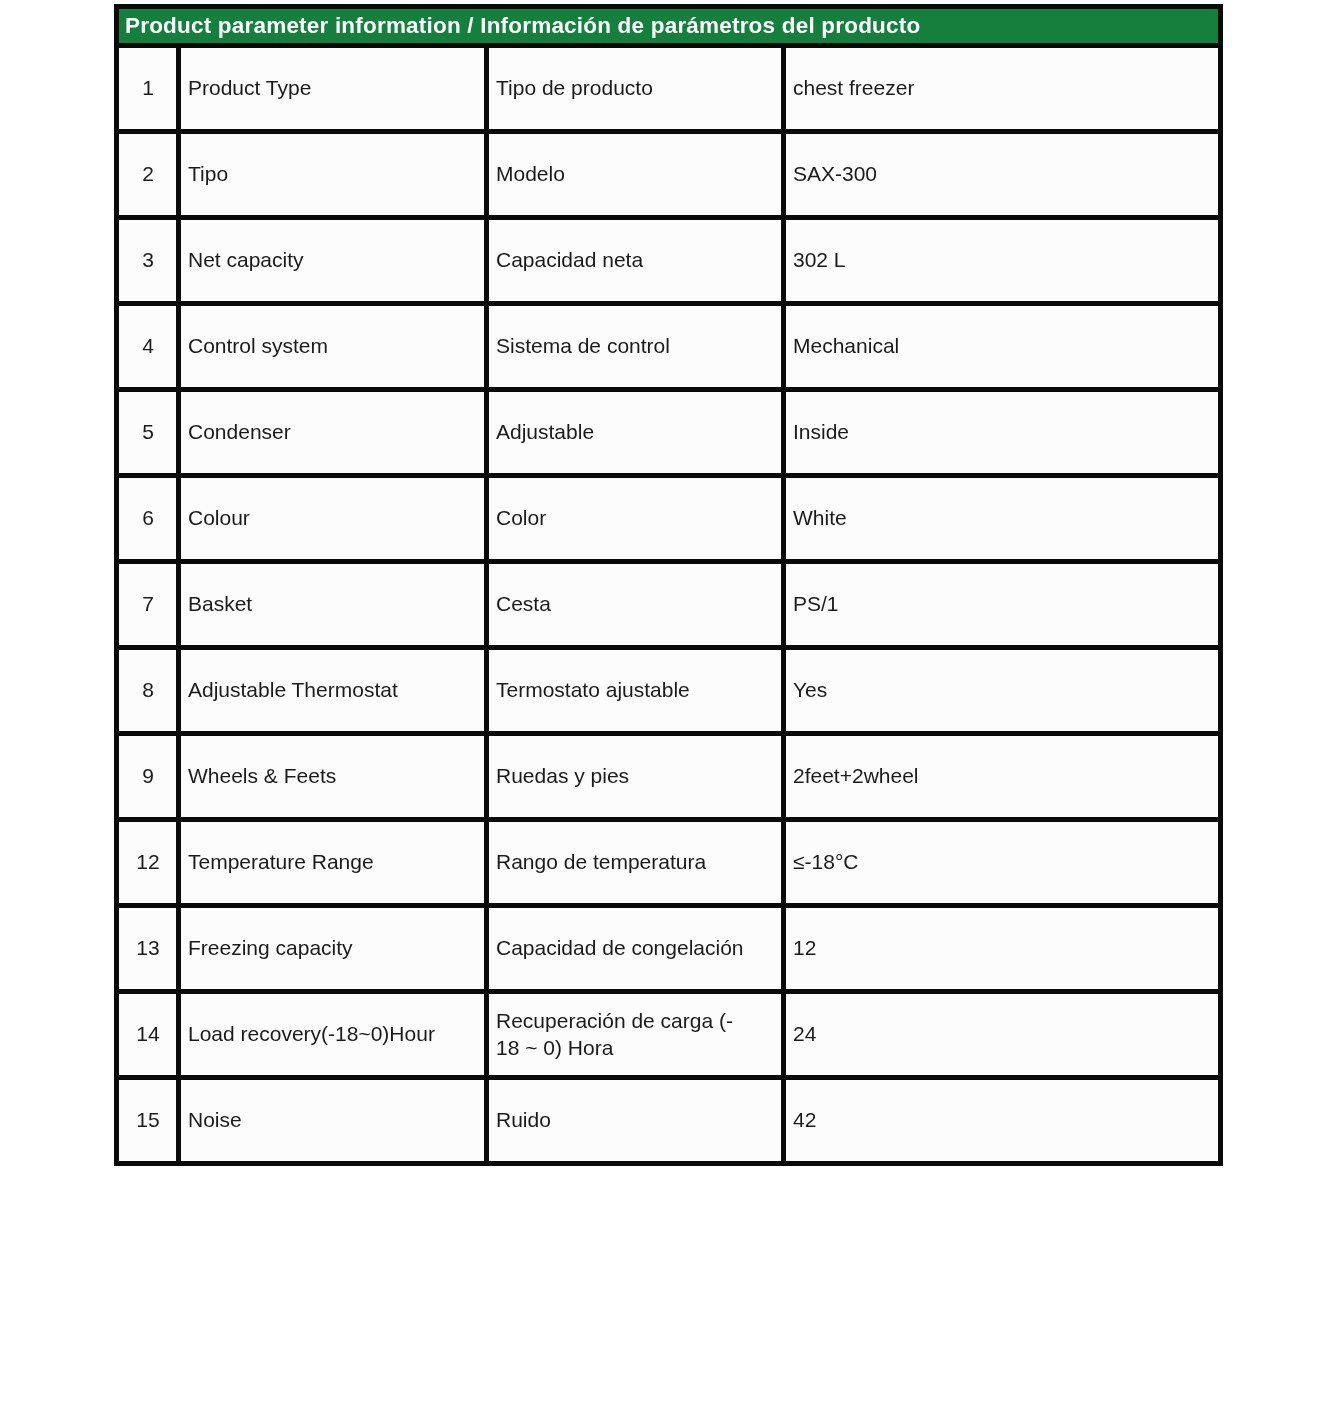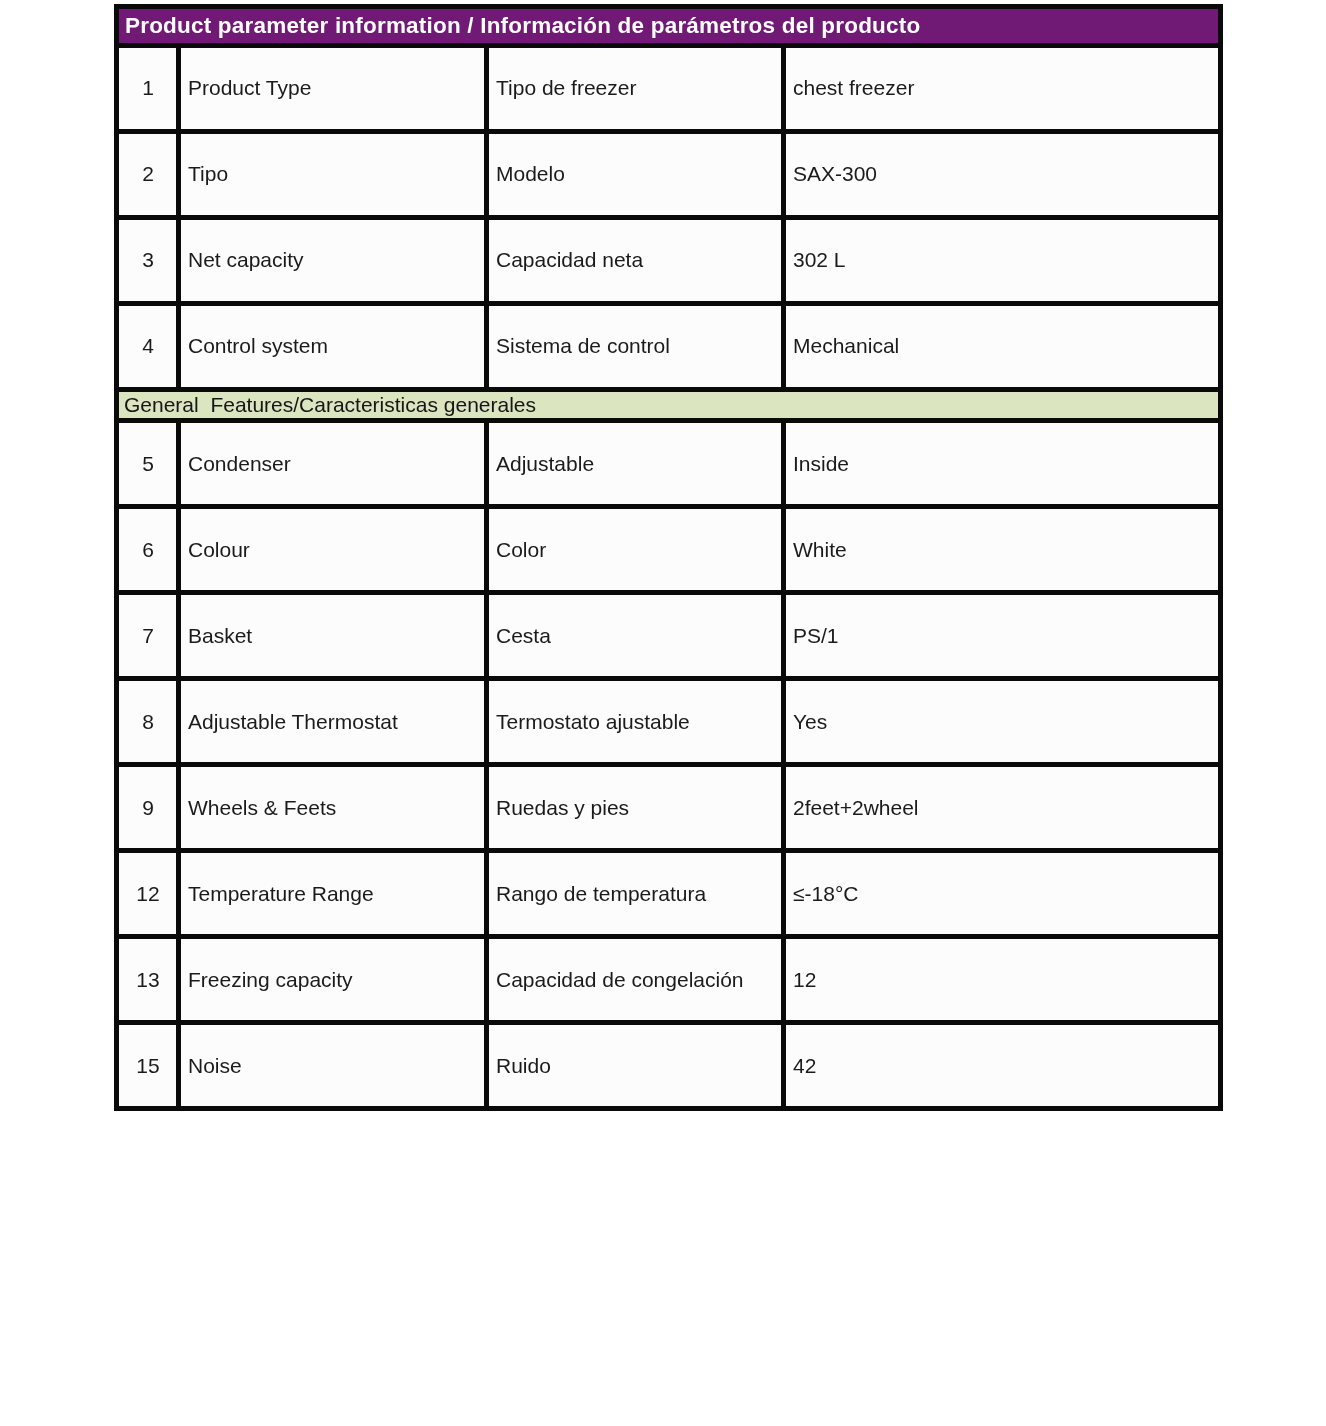--- a/index.html
+++ b/index.html
@@ -31,21 +31,21 @@
     background: #fcfcfc;
     color: #1b1b1b;
     font-size: 21px;
     line-height: 1.25;
     vertical-align: middle;
     padding: 0 6px 0 7px;
     white-space: pre-wrap;
     overflow: hidden;
   }
   tr.title-row td {
-    background: #701a75;
+    background: #15803d;
     color: #ffffff;
     font-weight: bold;
     font-size: 22.5px;
     height: 34px;
     padding-left: 6px;
     letter-spacing: 0.2px;
   }
   tr.section-row td {
     background: #dbe5bf;
     color: #161616;
@@ -78,21 +78,21 @@
         <col class="c-val">
     </colgroup>
     <tbody>
       <tr class="title-row">
         <td colspan="4">Product parameter information / Información de parámetros del producto</td>
       </tr>
 
       <tr class="data-row">
         <td class="num">1</td>
         <td>Product Type</td>
-        <td>Tipo de freezer</td>
+        <td>Tipo de producto</td>
         <td>chest freezer</td>
       </tr>
       <tr class="data-row">
         <td class="num">2</td>
         <td>Tipo</td>
         <td>Modelo</td>
         <td>SAX-300</td>
       </tr>
       <tr class="data-row">
         <td class="num">3</td>
@@ -100,23 +100,20 @@
         <td>Capacidad neta</td>
         <td>302 L</td>
       </tr>
       <tr class="data-row">
         <td class="num">4</td>
         <td>Control system</td>
         <td>Sistema de control</td>
         <td>Mechanical</td>
       </tr>
 
-      <tr class="section-row">
-        <td colspan="4">General  Features/Caracteristicas generales</td>
-      </tr>
 
       <tr class="data-row">
         <td class="num">5</td>
         <td>Condenser</td>
         <td>Adjustable</td>
         <td>Inside</td>
       </tr>
       <tr class="data-row">
         <td class="num">6</td>
         <td>Colour</td>
@@ -149,20 +146,27 @@
         <td>Rango de temperatura</td>
         <td>≤-18°C</td>
       </tr>
       <tr class="data-row">
         <td class="num">13</td>
         <td>Freezing capacity</td>
         <td>Capacidad de congelación</td>
         <td>12</td>
       </tr>
       <tr class="data-row">
+        <td class="num">14</td>
+        <td>Load recovery(-18~0)Hour</td>
+        <td>Recuperación de carga (-
+18 ~ 0) Hora</td>
+        <td>24</td>
+      </tr>
+      <tr class="data-row">
         <td class="num">15</td>
         <td>Noise</td>
         <td>Ruido</td>
         <td>42</td>
       </tr>
     </tbody>
   </table>
 </div>
 
 </body></html>

